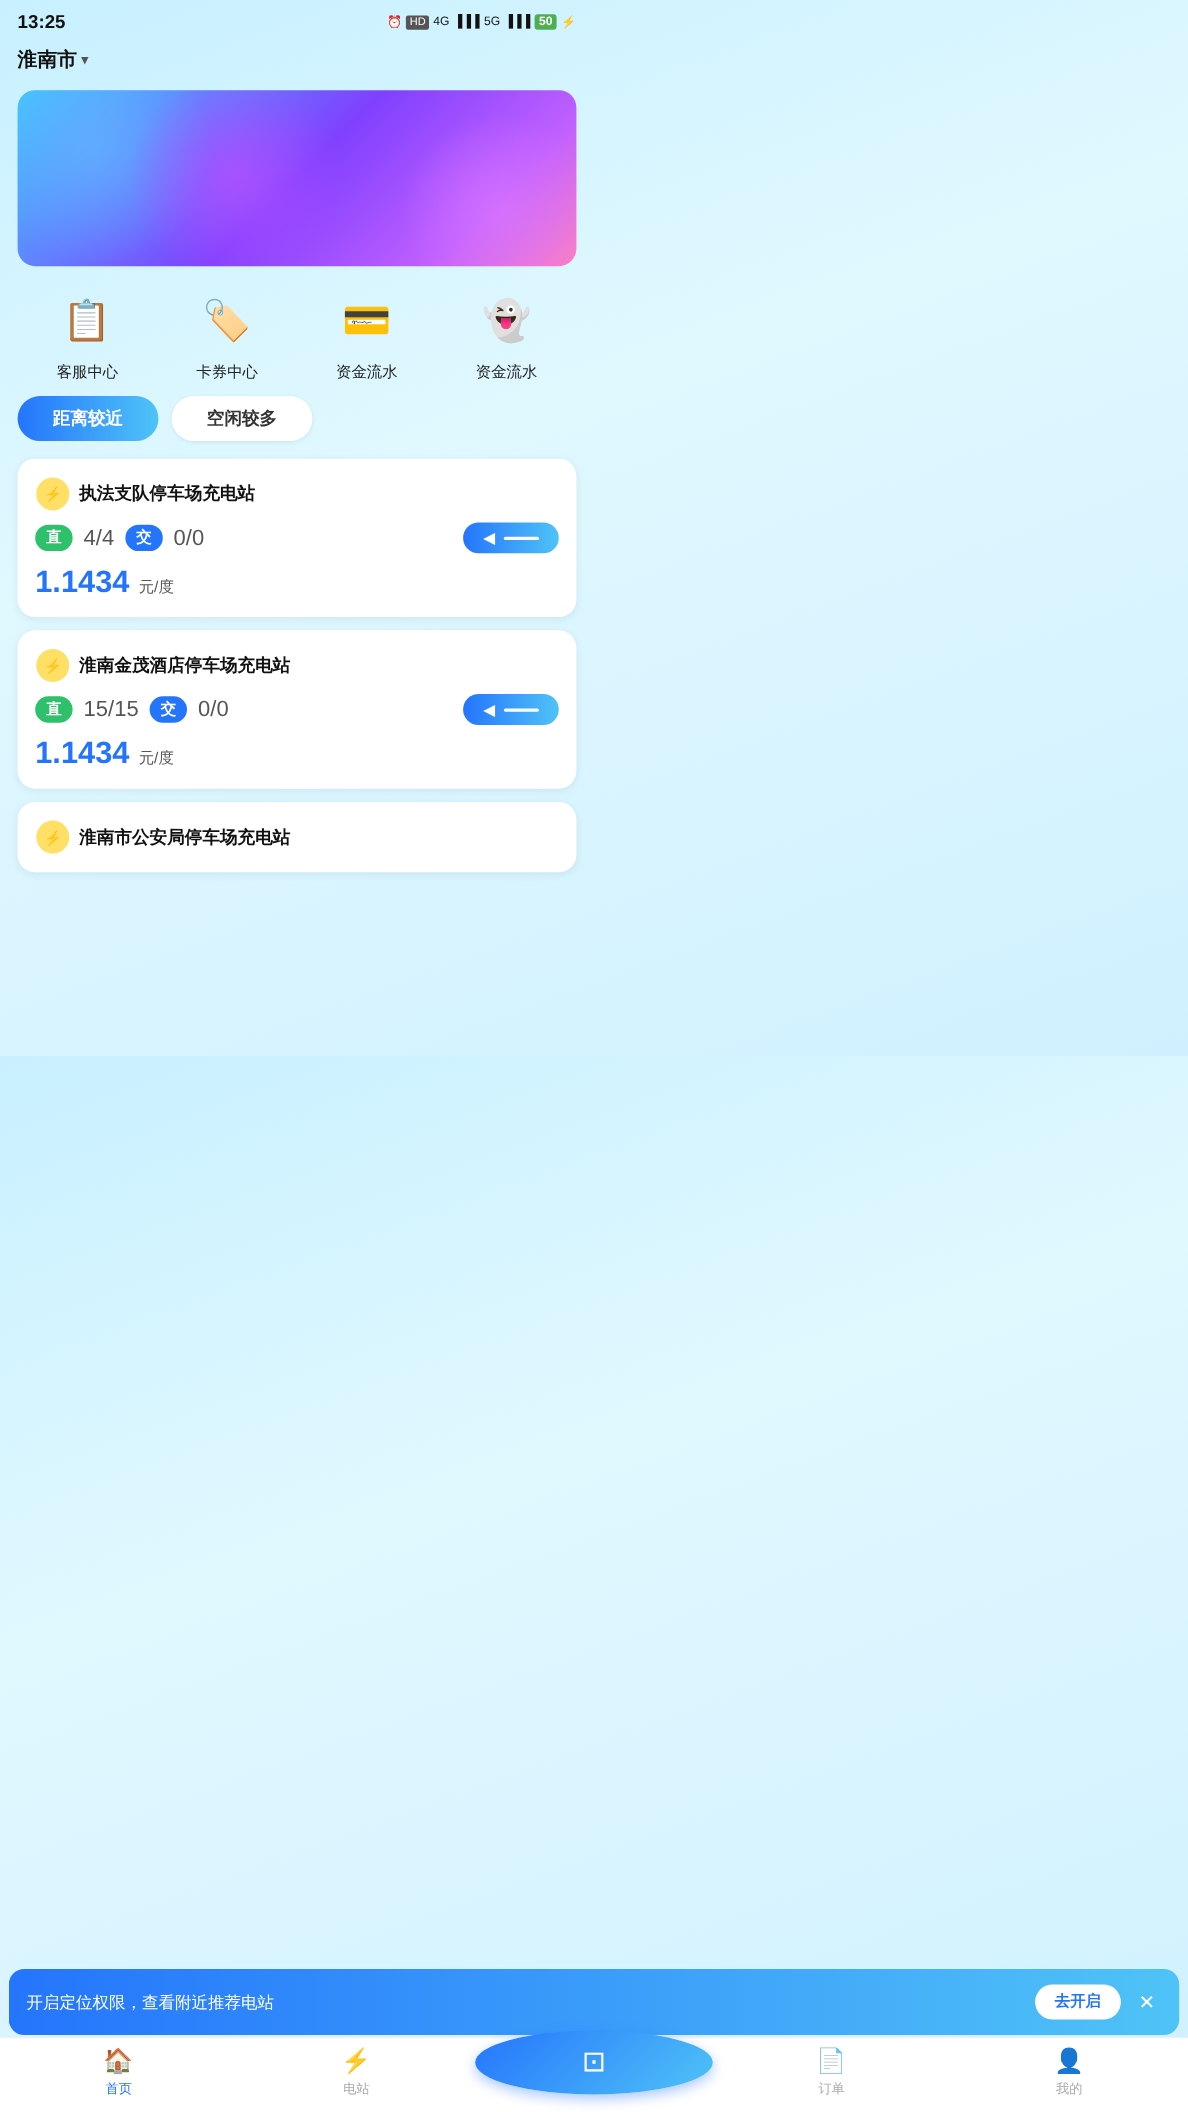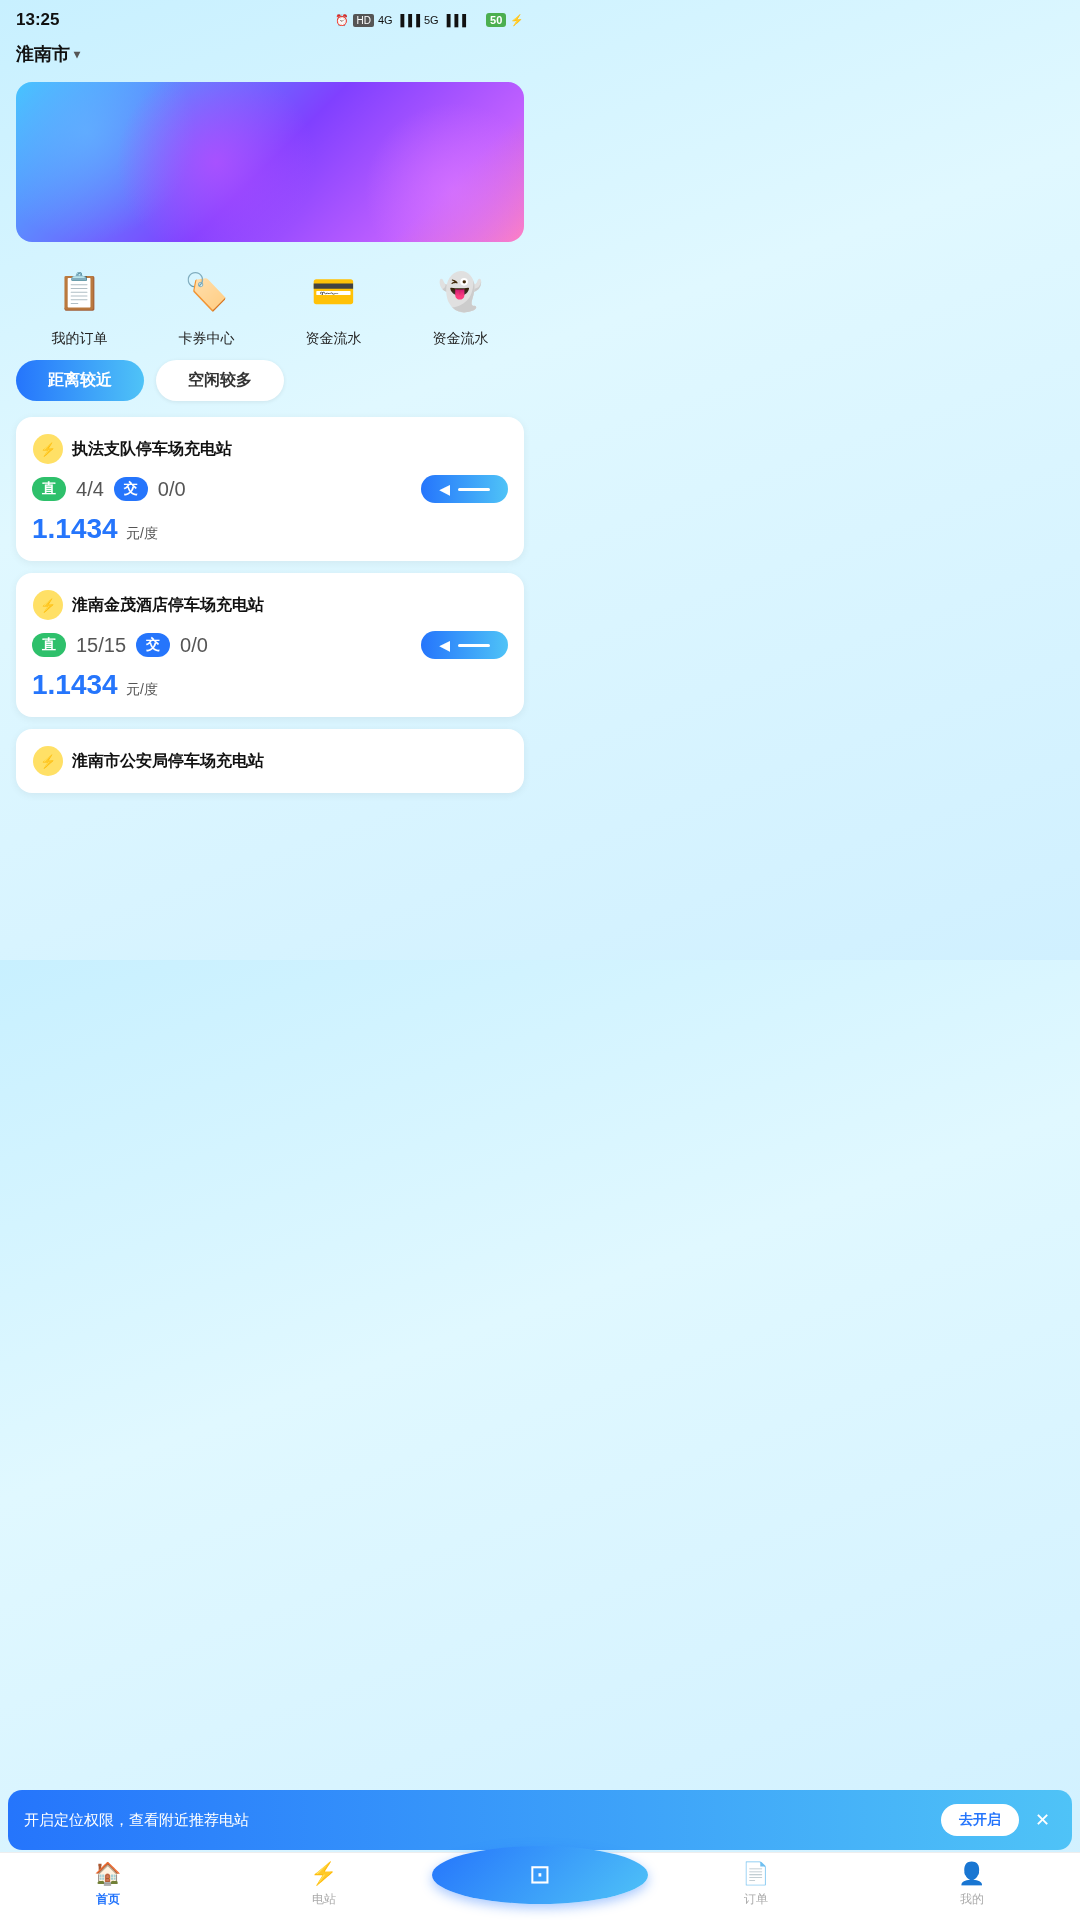--- a/index.html
+++ b/index.html
@@ -33,21 +33,20 @@
       font-size: 11px;
       color: #111;
     }
     .battery-green {
       background: #4caf50;
       color: white;
       border-radius: 3px;
       padding: 1px 4px;
       font-size: 11px;
       font-weight: 700;
-      margin-left: 16px;
     }
 
     
     .header {
       display: flex;
       align-items: center;
       padding: 6px 16px 10px;
       gap: 10px;
     }
     .city-selector {
@@ -338,21 +337,21 @@
     }
     .nav-item-icon {
       font-size: 22px;
       color: #aaa;
     }
     .nav-item-icon.active-icon { color: #2575fc; }
     .nav-item-label {
       font-size: 12px;
       color: #aaa;
     }
-    .nav-item-label.active-label { color: #2575fc; font-weight: bold; }
+    .nav-item-label.active-label { color: #2575fc; }
     .nav-scan-btn {
       width: 58px;
       height: 58px;
       background: linear-gradient(135deg, #2575fc, #4fc3f7);
       border-radius: 50%;
       display: flex;
       align-items: center;
       justify-content: center;
       margin-top: -20px;
       box-shadow: 0 4px 12px rgba(37,117,252,0.4);
@@ -390,21 +389,21 @@
 
 <div class="banner">
   <div class="banner-blob1"></div>
   <div class="banner-blob2"></div>
   <div class="banner-blob3"></div>
 </div>
 
 <div class="quick-actions">
   <div class="quick-action-item">
     <div class="quick-action-icon">📋</div>
-    <span class="quick-action-label">我的订单</span>
+    <span class="quick-action-label">客服中心</span>
   </div>
   <div class="quick-action-item">
     <div class="quick-action-icon">🏷️</div>
     <span class="quick-action-label">卡券中心</span>
   </div>
   <div class="quick-action-item">
     <div class="quick-action-icon">💳</div>
     <span class="quick-action-label">资金流水</span>
   </div>
   <div class="quick-action-item">

